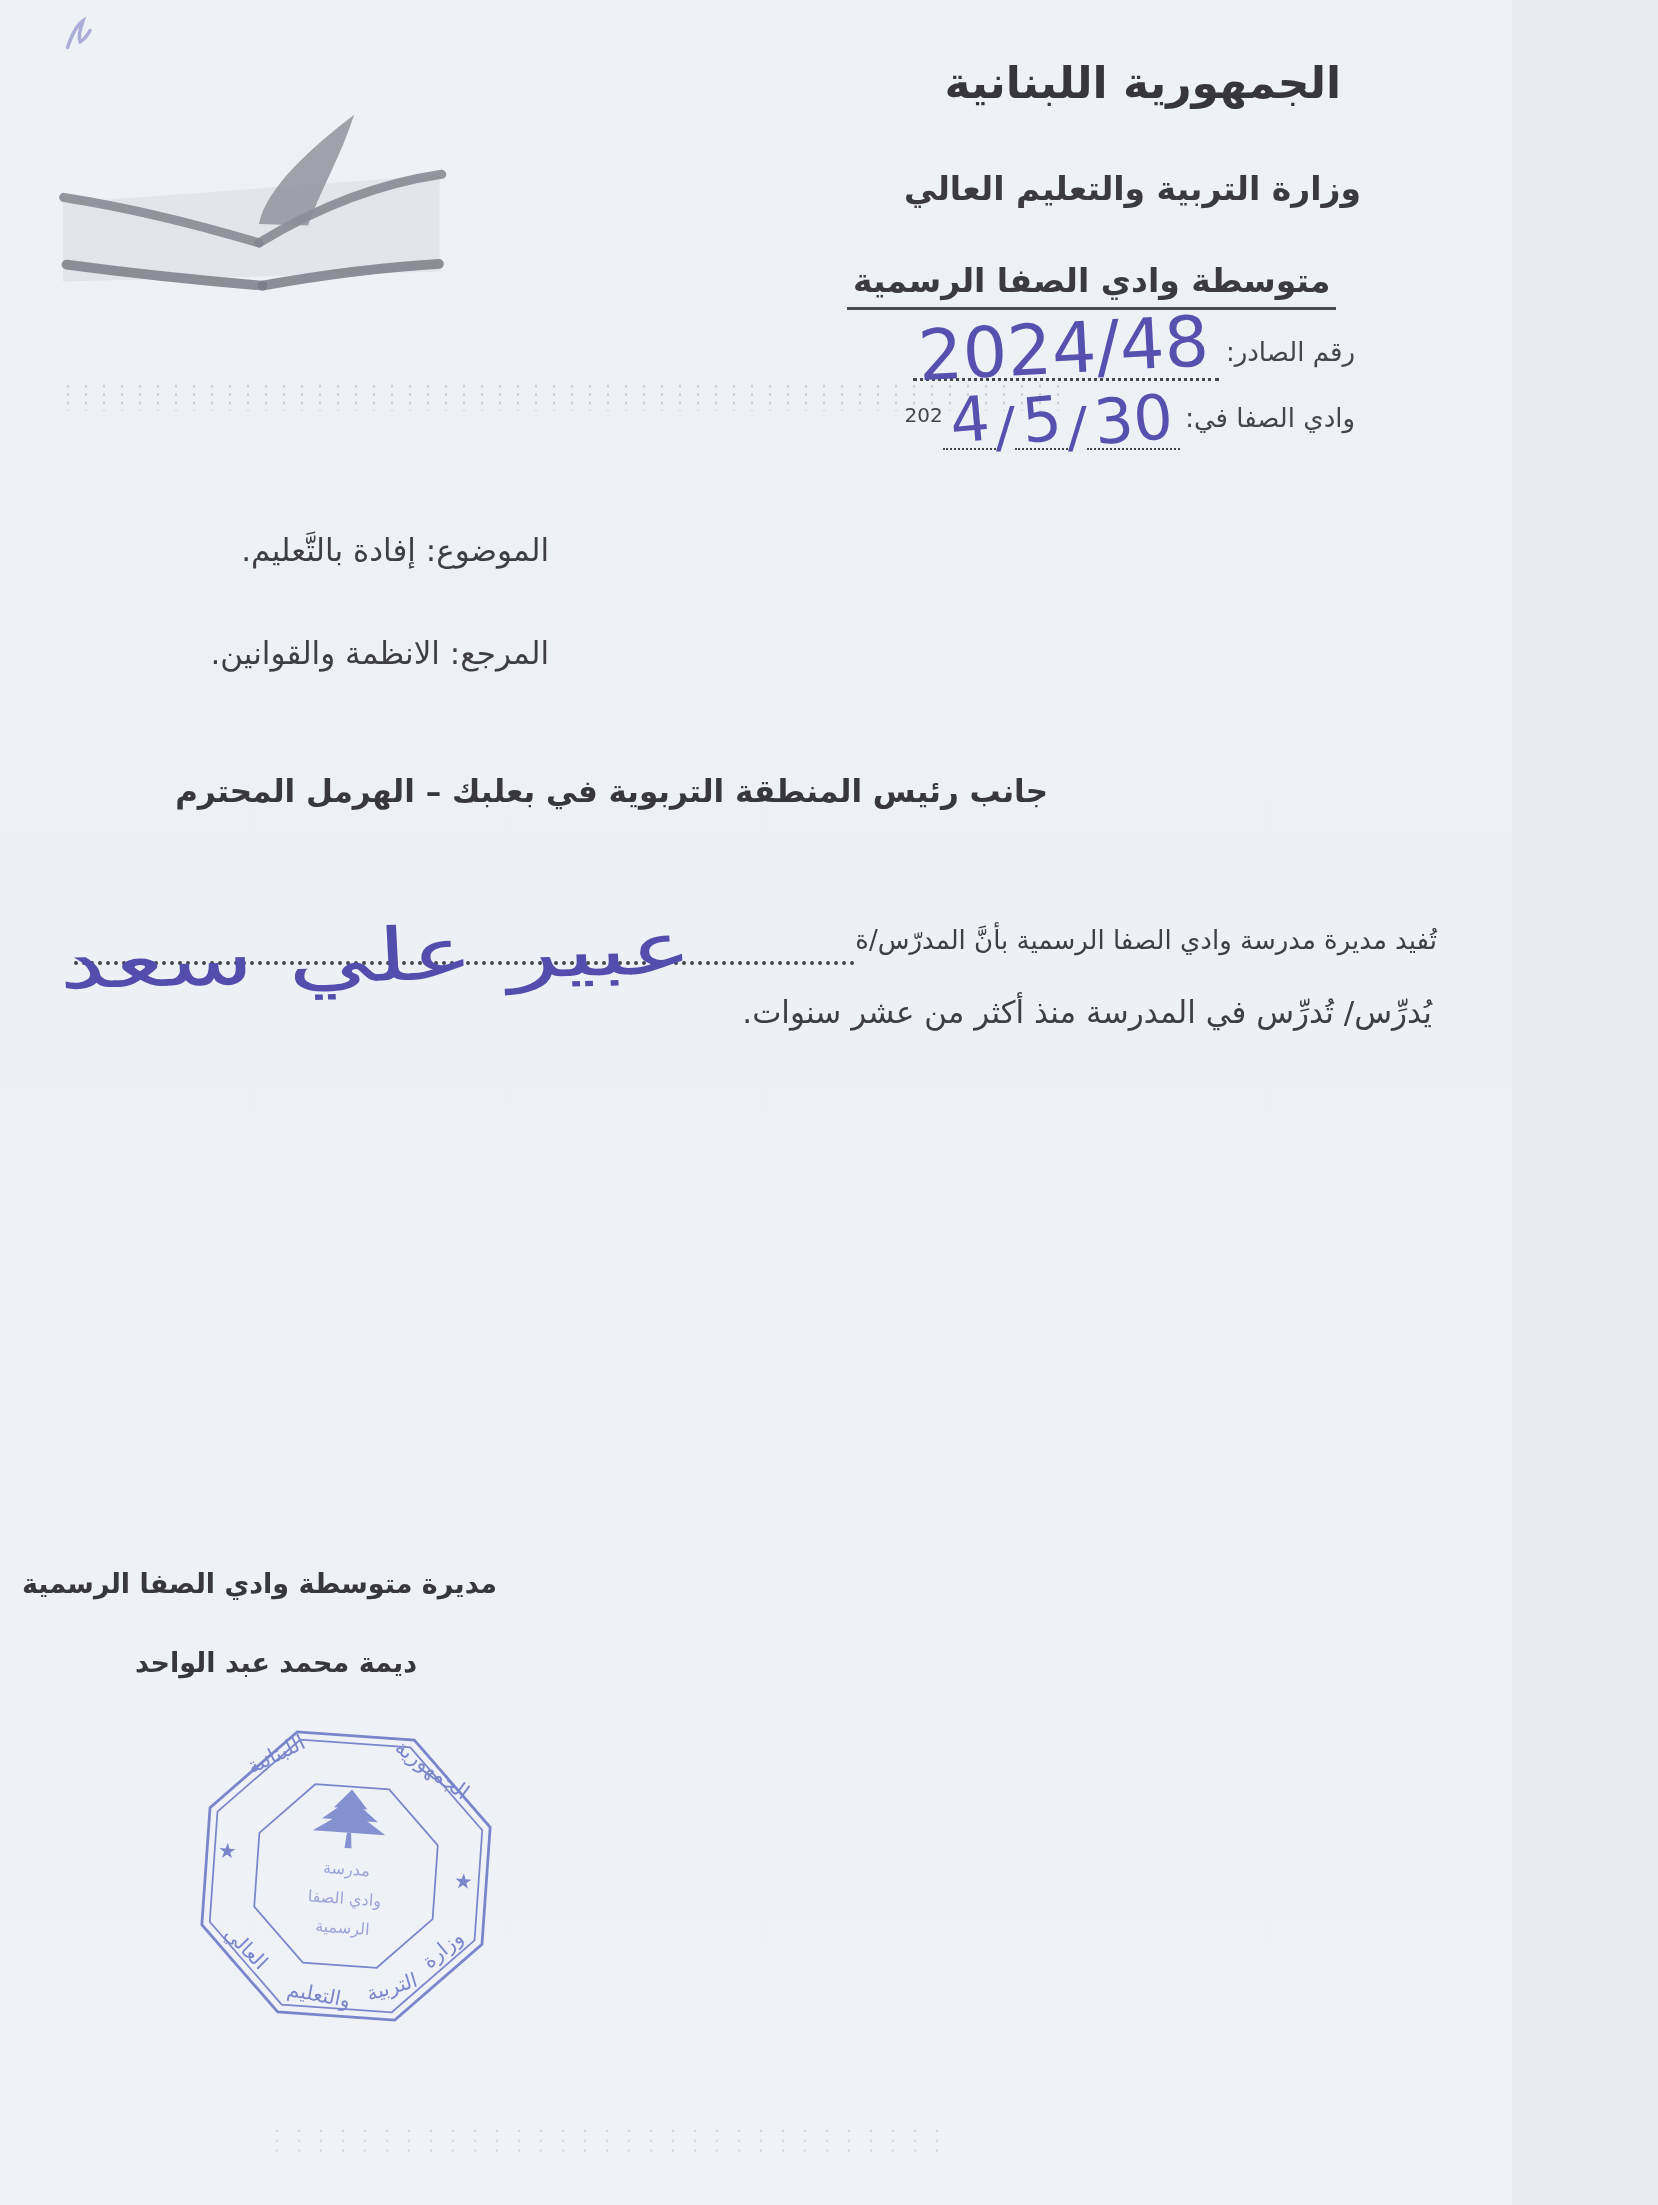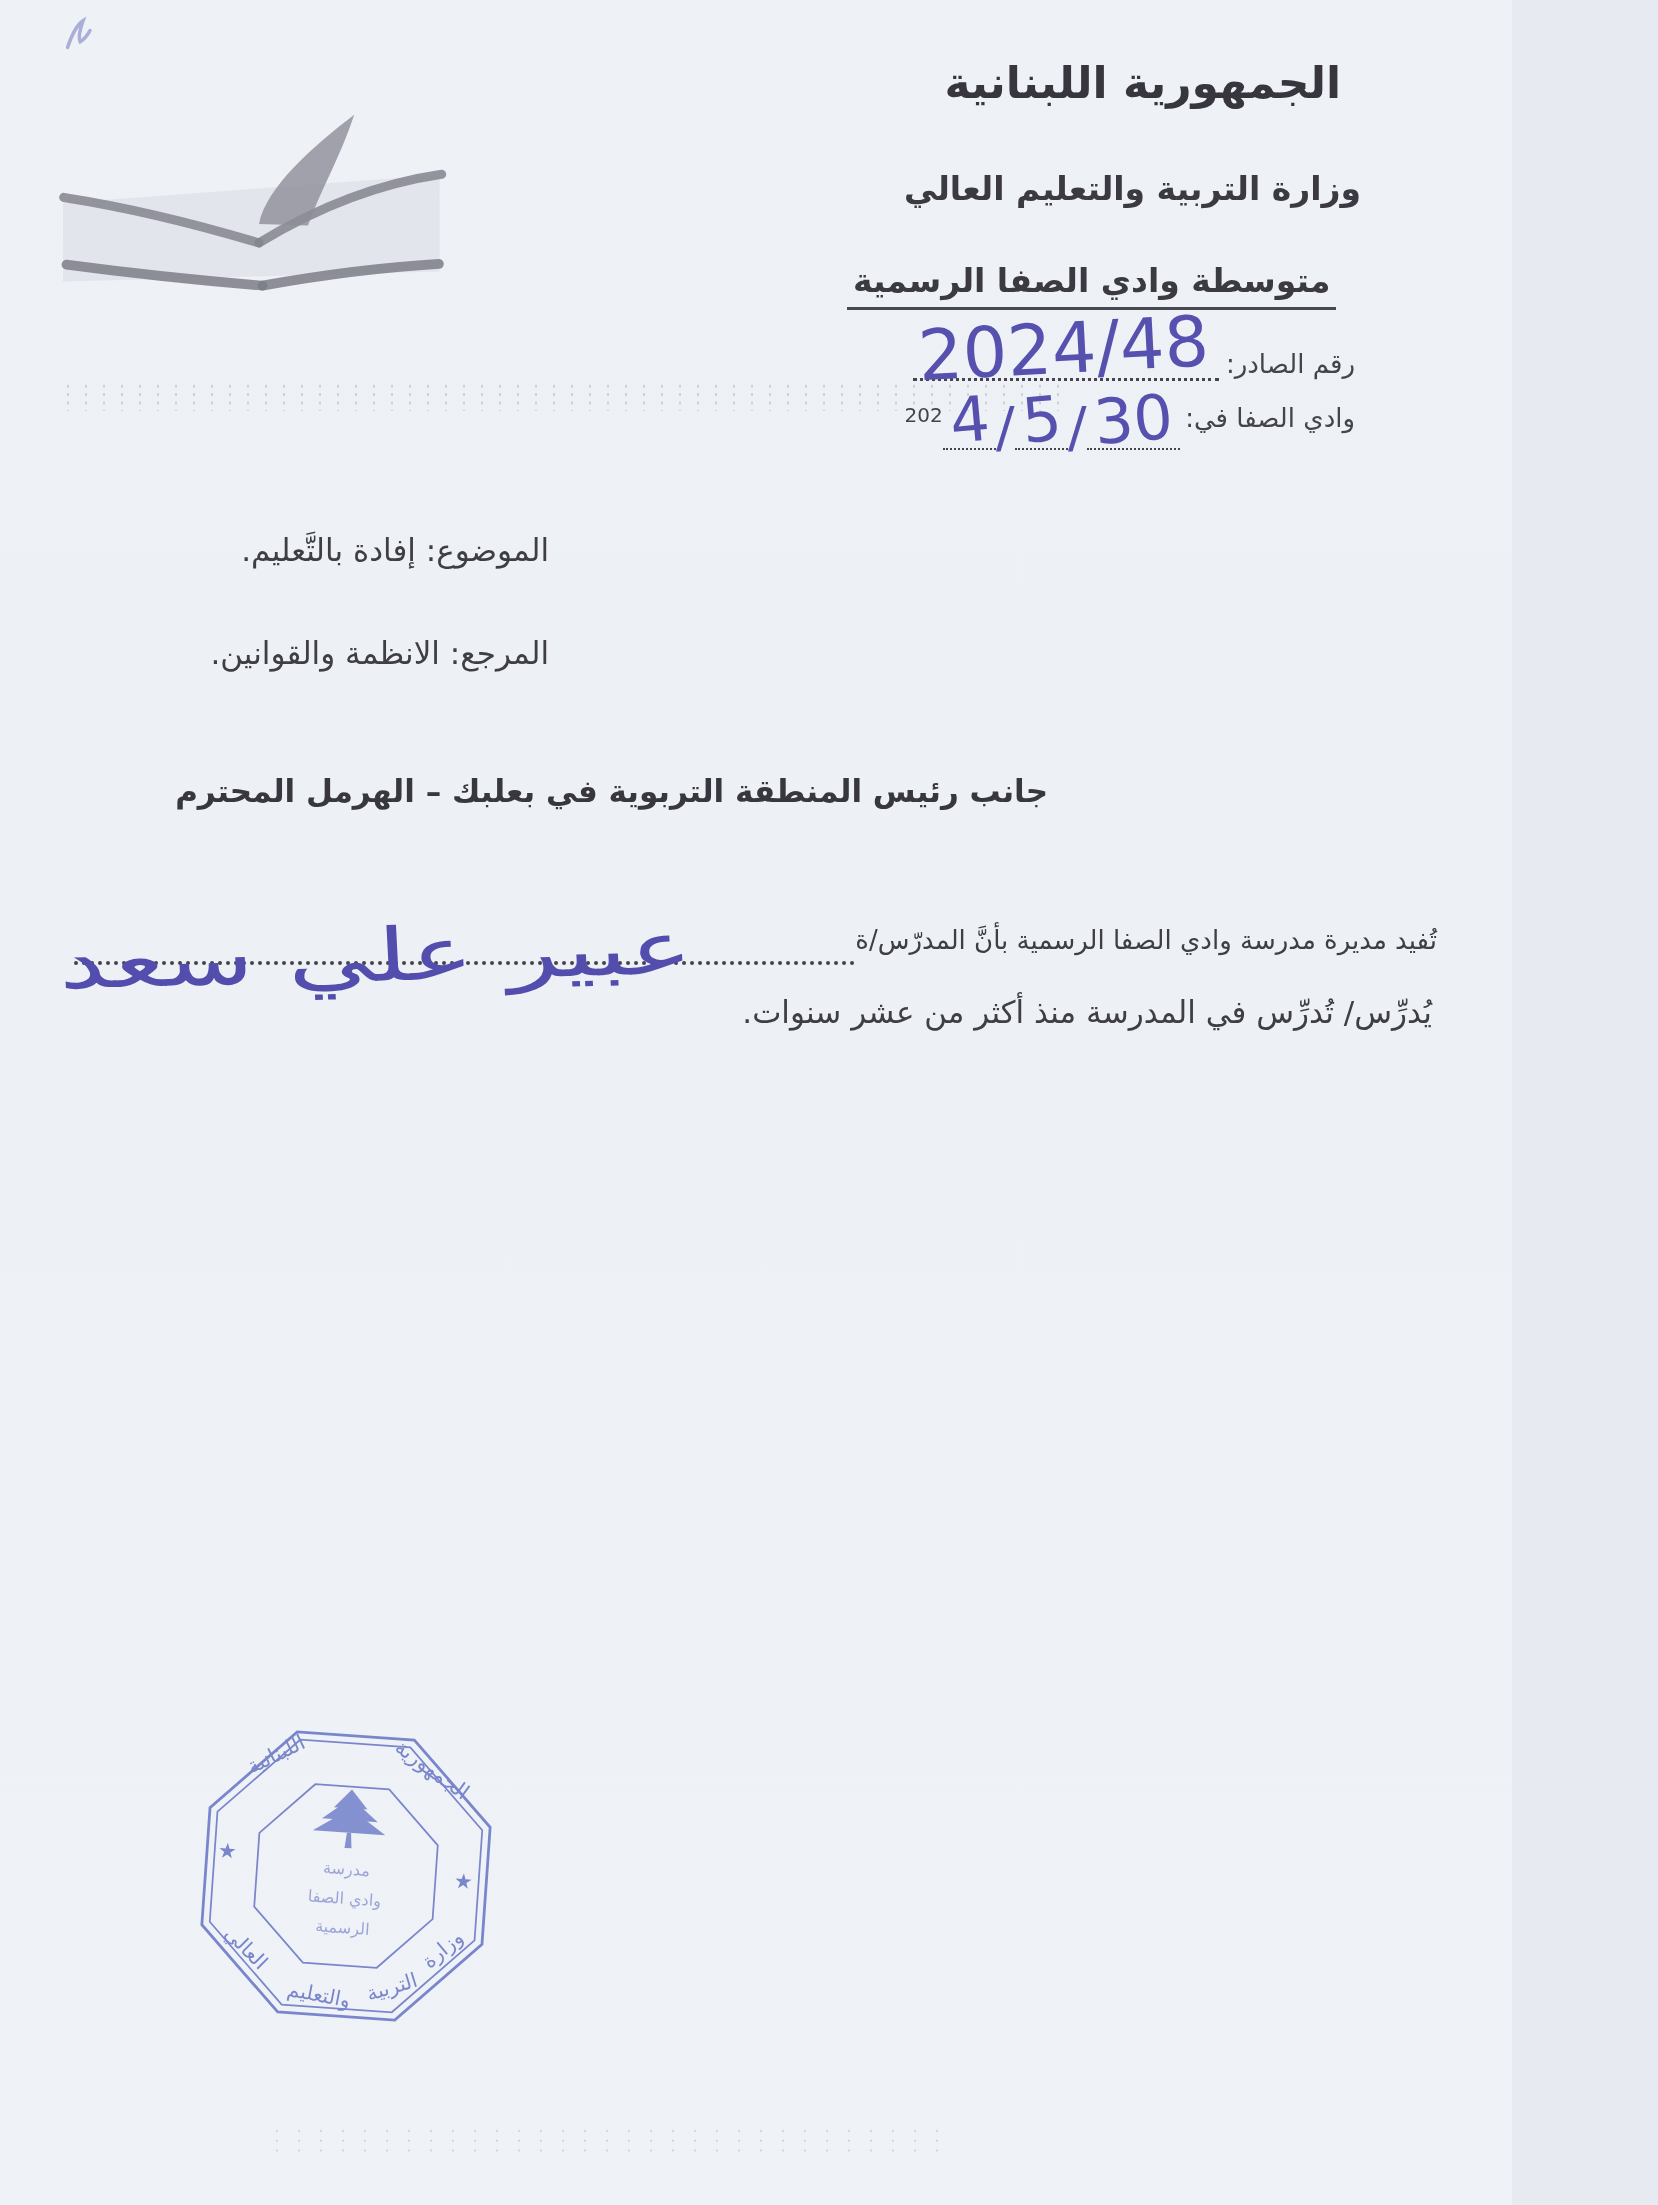--- a/index.html
+++ b/index.html
@@ -10,21 +10,21 @@
   .nowrap{white-space:nowrap;}
 
   
   .republic{top:57px;right:171px;font-size:44px;font-weight:bold;color:#37363e;letter-spacing:0.7px;}
   .ministry{top:169px;right:151px;font-size:33px;font-weight:bold;color:#3b3a42;}
   .school{top:261px;right:176px;font-size:33px;font-weight:bold;color:#3b3a42;
           border-bottom:3.5px solid #4a4951;padding:0 5.6px 7px 5.6px;}
   .ref-line{top:316px;right:157px;display:flex;direction:rtl;align-items:flex-start;gap:7px;}
   .date-line{top:392px;right:157px;display:flex;direction:rtl;align-items:flex-start;gap:5.6px;}
   .field-label{font-size:26px;color:#45444c;}
-  .ref-line .field-label{margin-top:33px;}
+  .ref-line .field-label{margin-top:21px;}
   .date-line .field-label{margin-top:11px;}
   .hand{color:#5651ae;}
   .ref-dseg{display:inline-block;border-bottom:3.5px dotted #46454d;padding:0 9.8px 0 5.6px;line-height:.88;}
   .ref-num{display:inline-block;font-size:70px;transform:rotate(-3deg) translateY(2.8px);}
   .num-island{display:inline-flex;direction:ltr;align-items:flex-start;}
   .print-202{font-size:20px;margin-top:11px;color:#45444c;}
   .dseg{display:inline-block;border-bottom:2.8px dotted #46454d;padding:0 7px;line-height:.9;}
   .date-digit{display:inline-block;font-size:62px;transform:rotate(-5deg);}
   .hand-slash{font-size:55px;margin-top:2.8px;color:#5651ae;}
 
@@ -109,20 +109,24 @@
   <div class="abs addressee nowrap">جانب رئيس المنطقة التربوية في بعلبك – الهرمل المحترم</div>
 
   <div class="abs body-line1">
     <span class="printed">تُفيد مديرة مدرسة وادي الصفا الرسمية بأنَّ المدرّس/ة</span>
     <span class="leader">
       <span class="hand-name">عبير علي سعد</span>
     </span>
   </div>
   <div class="abs body-line2 nowrap">يُدرِّس/ تُدرِّس في المدرسة منذ أكثر من عشر سنوات.</div>
 
+  <div class="abs sig-block">
+    <div class="sig-title nowrap">مديرة متوسطة وادي الصفا الرسمية</div>
+    <div class="sig-name nowrap">ديمة محمد عبد الواحد</div>
+  </div>
 
   <svg class="abs stamp" viewBox="-272 -272 544 544" aria-hidden="false">
     <g transform="rotate(4)" opacity="0.88">
       <g stroke="#6a78c6" fill="none">
         <polygon points="201,-84 201,84 84,201 -84,201 -201,84 -201,-84 -84,-201 84,-201" stroke-width="4"></polygon>
         <polygon points="190,-79 190,79 79,190 -79,190 -190,79 -190,-79 -79,-190 79,-190" stroke-width="2.5"></polygon>
         <polygon points="128,-53 128,53 53,128 -53,128 -128,53 -128,-53 -53,-128 53,-128" stroke-width="2.5"></polygon>
       </g>
       <g fill="#5c6cc2" opacity="0.82">
         <path d="M0,-124 L24,-97 L-24,-97 Z"></path>

